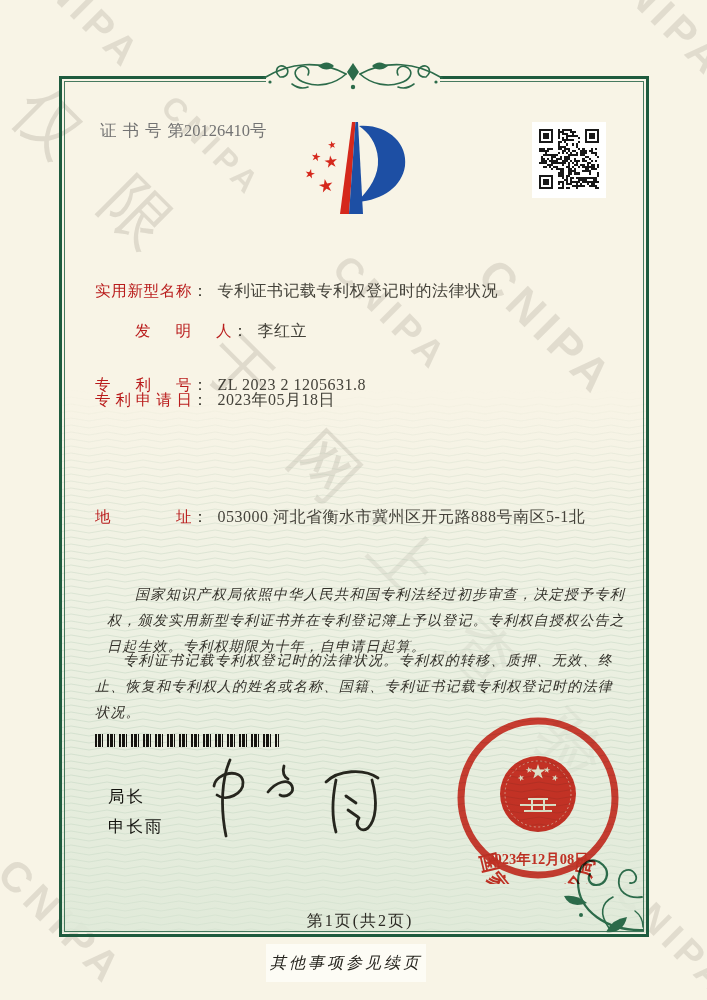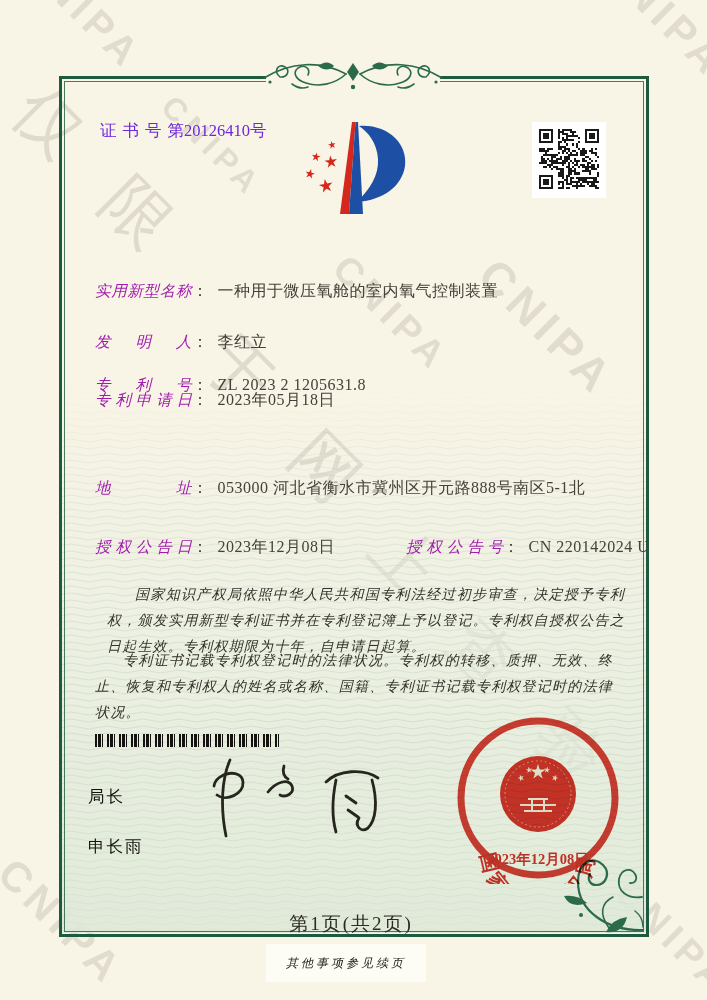--- a/index.html
+++ b/index.html
@@ -12,39 +12,39 @@
       pointer-events:none;white-space:nowrap;}
   .wmc{position:absolute;color:#8a8274;opacity:.22;transform:rotate(45deg);
       font-size:66px;font-family:"Liberation Serif","DejaVu Serif",serif;pointer-events:none;}
   
   .frame{position:absolute;left:59px;top:76px;width:584px;height:855px;border:3px solid #1e5b3e;}
   .frame-inner{position:absolute;inset:2px;border:1px solid rgba(40,100,70,.85);}
   .tint{position:absolute;left:62px;top:80px;width:584px;height:853px;pointer-events:none;
         background:linear-gradient(180deg,rgba(234,240,228,0) 38%,rgba(229,238,224,.55) 62%,rgba(222,233,216,.9) 100%);}
   .waves{position:absolute;left:62px;top:80px;pointer-events:none;}
   
-  .certno{position:absolute;left:100px;top:120px;font-size:16.5px;color:#6d28d9;}
+  .certno{position:absolute;left:100px;top:120px;font-size:16.5px;color:#737373;}
   .certno .pref{letter-spacing:6px;}
   .title{position:absolute;left:0;top:219px;width:707px;text-align:center;
          font-size:38px;font-weight:bold;letter-spacing:3px;color:#0d0d0b;}
   .frow{position:absolute;left:95px;font-size:16px;color:#44423a;letter-spacing:.5px;white-space:nowrap;}
   .flabel{display:inline-block;width:97px;text-align:justify;text-align-last:justify;
-          font-size:15.5px;color:#a21caf;vertical-align:baseline;font-style:italic;}
+          font-size:15.5px;color:#b91c1c;vertical-align:baseline;}
   .fcolon{display:inline-block;margin-right:9px;color:#3a382f;}
   .para{position:absolute;left:95px;width:518px;font-size:14px;line-height:26px;
         font-style:italic;color:#33312a;letter-spacing:1.2px;text-align:justify;text-indent:2em;}
   .barcode{position:absolute;left:95px;top:734px;width:184px;height:13px;
      background:repeating-linear-gradient(90deg,#15130f 0 1.6px,transparent 1.6px 3.4px,#15130f 3.4px 6px,transparent 6px 7.4px,#15130f 7.4px 8.4px,transparent 8.4px 12px);}
-  .signer{position:absolute;left:88px;font-family:"Liberation Sans","DejaVu Sans",sans-serif;
+  .signer{position:absolute;left:108px;font-family:"Liberation Sans","DejaVu Sans",sans-serif;
           font-size:16.5px;letter-spacing:2px;color:#14140f;}
-  .pageind{position:absolute;left:59px;top:911px;width:584px;text-align:center;
-           font-size:19px;letter-spacing:2px;color:#2c2a24;}
+  .pageind{position:absolute;left:68px;top:911px;width:584px;text-align:center;
+           font-size:16px;letter-spacing:2px;color:#2c2a24;}
   .contnote{position:absolute;left:266px;top:944px;width:160px;height:38px;background:#fdfcf5;
             display:flex;align-items:center;justify-content:center;font-style:italic;
-            font-size:12px;letter-spacing:3px;color:#26241e;}
+            font-size:16px;letter-spacing:3px;color:#26241e;}
   .qrbox{position:absolute;left:532px;top:122px;width:74px;height:76px;background:#ffffff;}
   .seal{position:absolute;left:452px;top:712px;opacity:.94;mix-blend-mode:multiply;}
 </style>
 </head>
 <body>
 
 <div class="page">
 
   <span class="wm" style="left:6px;top:-14px;font-size:40px;">CNIPA</span>
   <span class="wm" style="left:148px;top:128px;font-size:32px;">CNIPA</span>
@@ -454,47 +454,42 @@
           <rect x="14" y="28" width="1" height="1"></rect>
           <rect x="18" y="28" width="1" height="1"></rect>
           <rect x="27" y="28" width="1" height="1"></rect>
           <rect x="28" y="28" width="1" height="1"></rect>
         </g>
     </svg>
   </div>
 
 
   <div class="frow" style="top:281px;">
-    <span class="flabel">实用新型名称</span><span class="fcolon">：</span><span>一种用于微压氧舱的室内氧气控制装置</span>
-  </div>
-  <div class="frow" style="top:332px;">
+    <span class="flabel">实用新型名称</span><span class="fcolon">：</span><span>专利证书记载专利权登记时的法律状况</span>
+  </div>
+  <div class="frow" style="top:321px;margin-left:40px;">
     <span class="flabel">发 明 人</span><span class="fcolon">：</span><span>李红立</span>
   </div>
   <div class="frow" style="top:375px;">
     <span class="flabel">专 利 号</span><span class="fcolon">：</span><span>ZL 2023 2 1205631.8</span>
   </div>
   <div class="frow" style="top:390px;">
     <span class="flabel">专 利 申 请 日</span><span class="fcolon">：</span><span>2023年05月18日</span>
   </div>
-  <div class="frow" style="top:478px;">
+  <div class="frow" style="top:507px;">
     <span class="flabel">地 址</span><span class="fcolon">：</span><span>053000 河北省衡水市冀州区开元路888号南区5-1北</span>
-  </div>
-  <div class="frow" style="top:537px;">
-    <span class="flabel">授 权 公 告 日</span><span class="fcolon">：</span><span>2023年12月08日</span>
-    <span style="display:inline-block;width:62px;"></span>
-    <span class="flabel">授 权 公 告 号</span><span class="fcolon">：</span><span>CN 220142024 U</span>
   </div>
 
   <p class="para" style="top:570px;margin:12px;">国家知识产权局依照中华人民共和国专利法经过初步审查，决定授予专利权，颁发实用新型专利证书并在专利登记簿上予以登记。专利权自授权公告之日起生效。专利权期限为十年，自申请日起算。</p>
   <p class="para" style="top:648px;margin:0;">专利证书记载专利权登记时的法律状况。专利权的转移、质押、无效、终止、恢复和专利权人的姓名或名称、国籍、专利证书记载专利权登记时的法律状况。</p>
 
   <div class="barcode"></div>
 
   <div class="signer" style="top:786px;">局长</div>
-  <div class="signer" style="top:816px;margin-top:20px;">申长雨</div>
+  <div class="signer" style="top:816px;">申长雨</div>
 
   <svg class="abs" style="left:196px;top:748px;" width="210" height="100" viewBox="0 0 210 100">
     <g stroke="#26261e" stroke-width="2.8" fill="none" stroke-linecap="round" stroke-linejoin="round">
       <path d="M34,12 C26,30 24,58 30,88"></path>
       <path d="M18,38 C20,24 46,20 47,34 C48,46 30,54 21,47"></path>
       <path d="M88,18 C86,24 88,29 92,31"></path>
       <path d="M72,44 C80,34 92,30 96,38 C99,45 90,50 84,47"></path>
       <path d="M130,34 C142,22 168,20 182,30"></path>
       <path d="M140,32 C136,52 136,70 140,84"></path>
       <path d="M176,32 C182,54 180,72 172,80 C165,85 158,78 163,70"></path>

